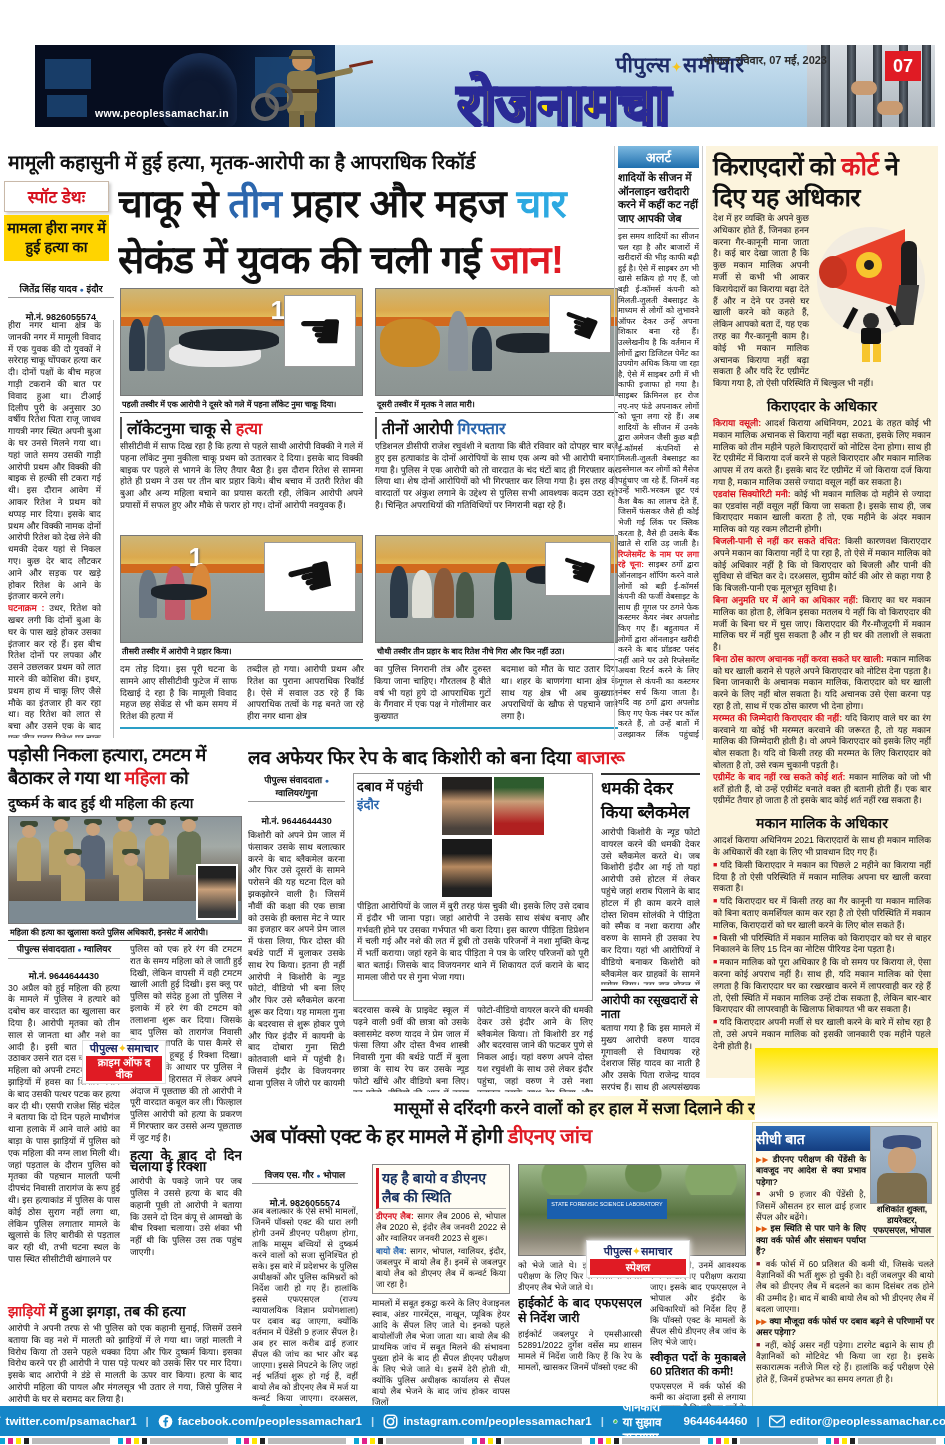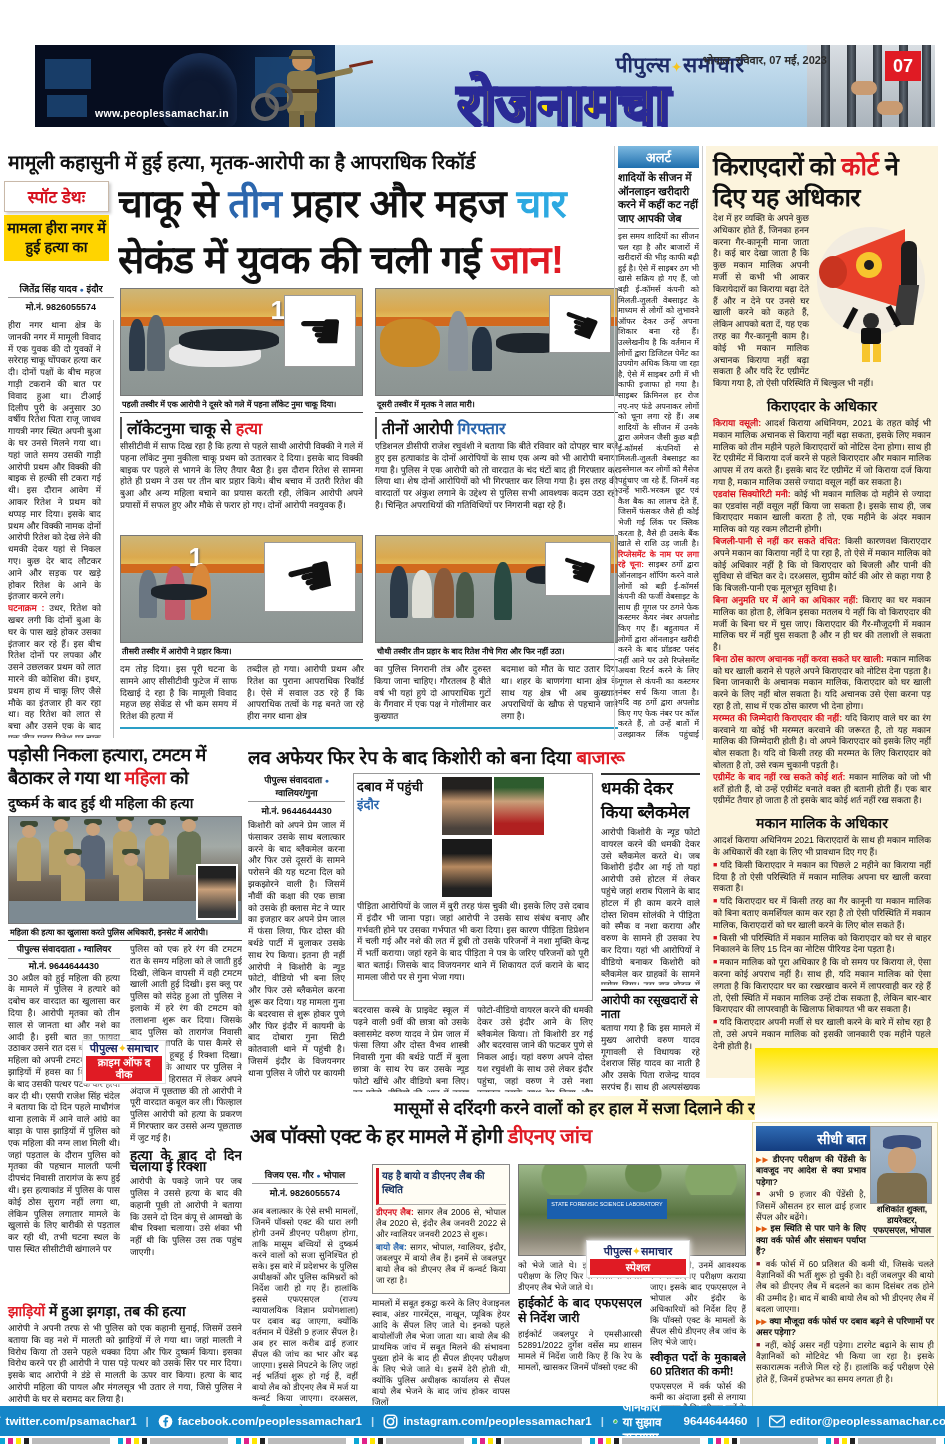--- a/index.html
+++ b/index.html
@@ -6,21 +6,21 @@
 body{background:#8a8a8a;font-family:"Liberation Sans","DejaVu Sans",sans-serif;color:#111}
 #page{position:relative;width:945px;height:1445px;margin:0 auto;background:#fff;overflow:hidden}
 .abs{position:absolute}
 .clip{overflow:hidden}
 .j{text-align:justify}
 .red{color:#e01b24}.blue{color:#2b66ad}.cyan{color:#2da9e1}
 .small{font-size:8.8px;line-height:11.8px}
 .tiny{font-size:8px;line-height:10.6px}
 .cap{font-size:8px;font-weight:bold;border-bottom:1.5px solid #444;padding:2px 0 3px 2px}
 .bl{font-size:9.5px;font-weight:bold;text-align:center}
-.phone{font-size:9px;font-weight:bold;text-align:center;border-top:1px solid #999;margin-top:2px;padding-top:2px}
+.phone{font-size:9px;font-weight:bold;text-align:center;border-top:1px solid #999;margin-top:2px;padding-top:12px}
 
 .mast{left:35px;top:45px;width:900px;height:82px;background:linear-gradient(180deg,#cde3f2,#9fc3dc);overflow:hidden}
 .hack{position:absolute;left:0;top:0;width:300px;height:100%;background:linear-gradient(100deg,#060d1f 55%,#10305e);}
 .hood{position:absolute;left:128px;top:8px;width:74px;height:74px;background:#0d1830;border-radius:50% 50% 12% 12%;box-shadow:inset 0 10px 14px #1c3156}
 .scr{position:absolute;background:#1d4a7a;opacity:.8}
 .url{position:absolute;left:60px;bottom:8px;color:#fff;font-size:10.5px;font-weight:bold;letter-spacing:.3px}
 .jail{position:absolute;right:0;top:0;width:128px;height:100%;background:linear-gradient(180deg,#d9dee3,#aab3bb)}
 .bar{position:absolute;top:0;width:9px;height:100%;background:linear-gradient(90deg,#2e343c,#5a636d,#2e343c)}
 .hand{position:absolute;width:26px;height:14px;background:#c99b72;border-radius:7px}
 .cop-svg{position:absolute;left:200px;top:0}
@@ -90,27 +90,27 @@
 .sus.d{background:linear-gradient(180deg,#1a1a1a 25%,#b88a60 48%,#222 85%)}
 .twocol{column-count:2;column-gap:8px;height:146px;overflow:hidden}
 .boxc{border-top:2px solid #333;padding-top:2px}
 .boxc-t{font-size:17px;font-weight:bold;line-height:24px;margin-bottom:2px}
 
 .strip{left:250px;top:1096px;width:688px;height:24px;background:linear-gradient(90deg,#fff 35%,#fff3b0 70%,#ffe35c 100%);font-size:16.5px;font-weight:bold;text-align:center;line-height:24px;white-space:nowrap}
 .dna-hl{left:250px;top:1122px;width:500px;font-size:20px;font-weight:bold;white-space:nowrap;letter-spacing:-.5px}
 .dna-by{left:252px;top:1168px;width:106px}
 .dna-c{font-size:8.5px;line-height:11px;text-align:justify}
 .labbox{left:372px;top:1164px;width:138px;height:130px;border:1px solid #888;padding:3px;background:#fffdf4}
-.labbox h4{font-size:10px;color:#16305e;border-bottom:1px solid #aaa;padding-bottom:8px;margin-bottom:2px;border-left:3px solid #d6121f;padding-left:3px}
+.labbox h4{font-size:14px;color:#16305e;border-bottom:1px solid #aaa;padding-bottom:2px;margin-bottom:2px;border-left:3px solid #d6121f;padding-left:3px}
 .labphoto{left:518px;top:1164px;width:228px;height:92px;border:1px solid #777;background:linear-gradient(180deg,#9db88a 0,#57723f 55%,#8a8676 82%,#b3ac9e 100%);overflow:hidden}
 .sign{position:absolute;left:28px;top:34px;width:120px;height:20px;background:#1a5fae;color:#fff;font-size:5.5px;line-height:7px;padding:2px;text-align:center;overflow:hidden}
 .spl{left:586px;top:1240px;width:104px}
 .sb-grad{left:755px;top:1048px;width:183px;height:72px;background:linear-gradient(180deg,#ffe600,#fff8c8 70%,#fff)}
 .sidhi{left:752px;top:1122px;width:186px;height:290px;background:#fffbea;border:1px solid #e3d9a8;padding:3px;overflow:hidden}
-.sb-head{width:120px;background:linear-gradient(180deg,#2f6cb5,#143d80);color:#fff;font-size:14px;font-weight:bold;text-align:right;padding:3px 0}
+.sb-head{width:120px;background:linear-gradient(180deg,#2f6cb5,#143d80);color:#fff;font-size:14px;font-weight:bold;text-align:left;padding:3px 0}
 .sb-photoblock{float:right;width:64px;margin:0 0 2px 4px;text-align:center}
 .portrait{width:62px;height:78px;border:1px solid #999;background:linear-gradient(180deg,#9fb3c8 0 26%,#8aa0b4 100%);position:relative;overflow:hidden}
 .pcap{position:absolute;left:12px;top:8px;width:38px;height:14px;background:#3b4f7d;border-radius:45% 45% 20% 20%}
 .pface{position:absolute;left:17px;top:20px;width:28px;height:26px;background:#c9a07a;border-radius:42%}
 .pbody{position:absolute;left:6px;top:46px;width:50px;height:32px;background:#7d6e4e;border-radius:10px 10px 0 0}
 .sb-name{font-size:8.5px;font-weight:bold;line-height:10.5px;border-bottom:1px solid #888}
 .qa{font-size:8.6px;line-height:11.4px;text-align:justify}
 .qa .q{font-weight:bold}
 .qm{color:#e05a10;font-size:7.5px;letter-spacing:-1px}
 .am{color:#8a1d2c;font-size:7px;vertical-align:1px}

